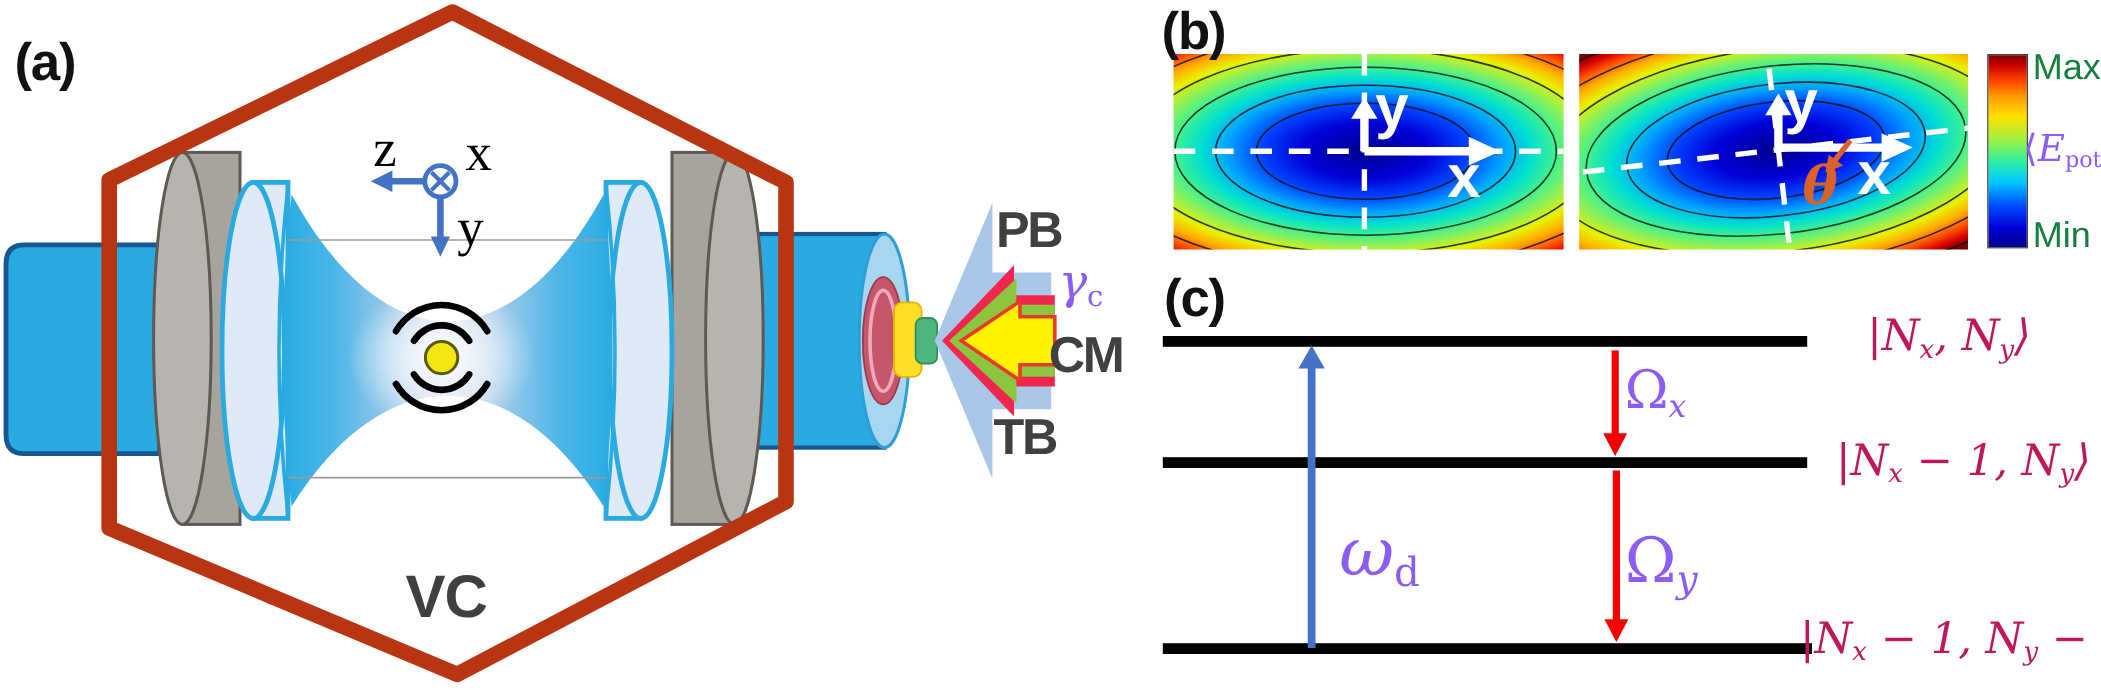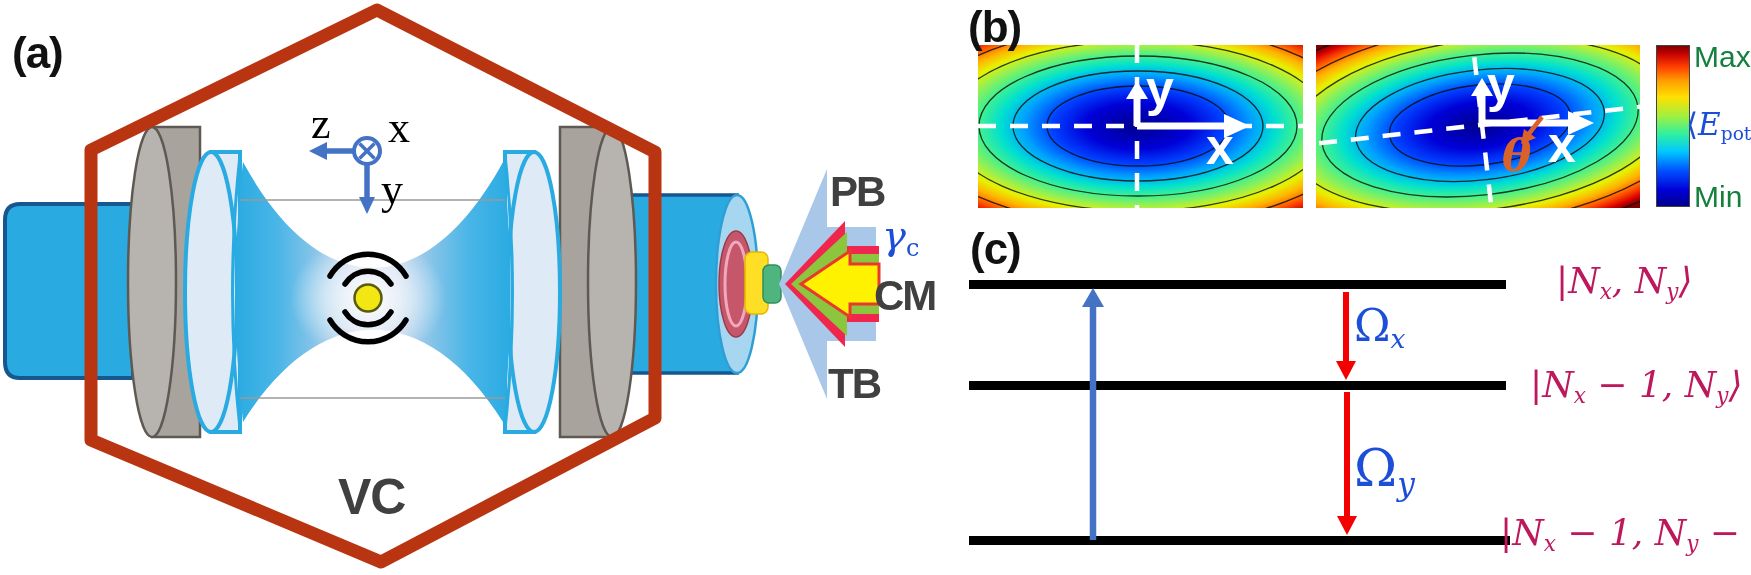--- a/index.html
+++ b/index.html
@@ -3,21 +3,21 @@
 <meta charset="utf-8">
 <style>
   html,body{margin:0;padding:0;background:#fff;}
   #fig{position:relative;width:1751px;height:575px;background:#ffffff;overflow:hidden;
        font-family:"Liberation Sans",sans-serif;}
   .abs{position:absolute;}
   .panel-label{font-weight:bold;font-size:44px;color:#111;letter-spacing:-1px;}
   .blk{font-weight:bold;color:#404040;font-size:42px;letter-spacing:-2px;}
   .serifax{font-family:"Liberation Serif",serif;font-size:44px;color:#000;}
   .white-ax{font-weight:bold;font-size:50px;color:#ffffff;line-height:1;}
-  .math{font-family:"DejaVu Serif",serif;color:#1d4ed8;}
+  .math{font-family:"DejaVu Serif",serif;color:#8b5cf6;}
   .it{font-style:italic;}
   .msub{font-size:0.60em;vertical-align:-0.28em;}
   .state{font-family:"DejaVu Serif",serif;font-style:italic;font-size:36px;color:#be185d;white-space:nowrap;line-height:1.3;text-align:right;}
   .cbar-lbl{font-size:30px;color:#15803d;}
   svg{display:block;}
 </style>
 </head>
 <body>
 
 <div id="fig">
@@ -223,34 +223,37 @@
 
   <div class="abs serifax" style="left:311px;top:98px">z</div>
   <div class="abs serifax" style="left:388px;top:102px">x</div>
   <div class="abs serifax" style="left:381px;top:164px">y</div>
   <div class="abs blk" style="left:338px;top:468px;font-size:50px;letter-spacing:-1px">VC</div>
   <div class="abs blk" style="left:830px;top:168px">PB</div>
   <div class="abs math" style="left:882px;top:212px;font-size:40px">
     <span class="it">γ</span><span class="msub">c</span>
   </div>
   <div class="abs blk" style="left:874px;top:272px">CM</div>
-  <div class="abs blk" style="left:828px;top:360px">TB</div>
+  <div class="abs blk" style="left:828px;top:340px">TB</div>
 
   <div class="abs white-ax" style="left:1146px;top:64px">y</div>
   <div class="abs white-ax" style="left:1206px;top:122px">x</div>
   <div class="abs white-ax" style="left:1487px;top:60px">y</div>
   <div class="abs white-ax" style="left:1548px;top:120px">x</div>
   <div class="abs math it" style="left:1502px;top:130px;font-size:44px;color:#D9622B;font-weight:bold">θ</div>
 
   <div class="abs cbar-lbl" style="left:1694px;top:40px">Max</div>
   <div class="abs math" style="left:1686px;top:106px;font-size:31px">
     <span>⟨</span><span class="it">E</span><span class="msub">pot</span>
   </div>
   <div class="abs cbar-lbl" style="left:1694px;top:180px">Min</div>
 
+  <div class="abs math" style="left:1116px;top:428px;font-size:56px">
+    <span class="it">ω</span><span class="msub">d</span>
+  </div>
   <div class="abs math" style="left:1354px;top:300px;font-size:44px">
     <span>Ω</span><span class="msub it">x</span>
   </div>
   <div class="abs math" style="left:1354px;top:438px;font-size:52px">
     <span>Ω</span><span class="msub it">y</span>
   </div>
 
   <div class="abs state" style="left:1556px;top:258px">
     <span>|N</span><span class="msub">x</span><span>, N</span><span class="msub">y</span><span>⟩</span>
   </div>

